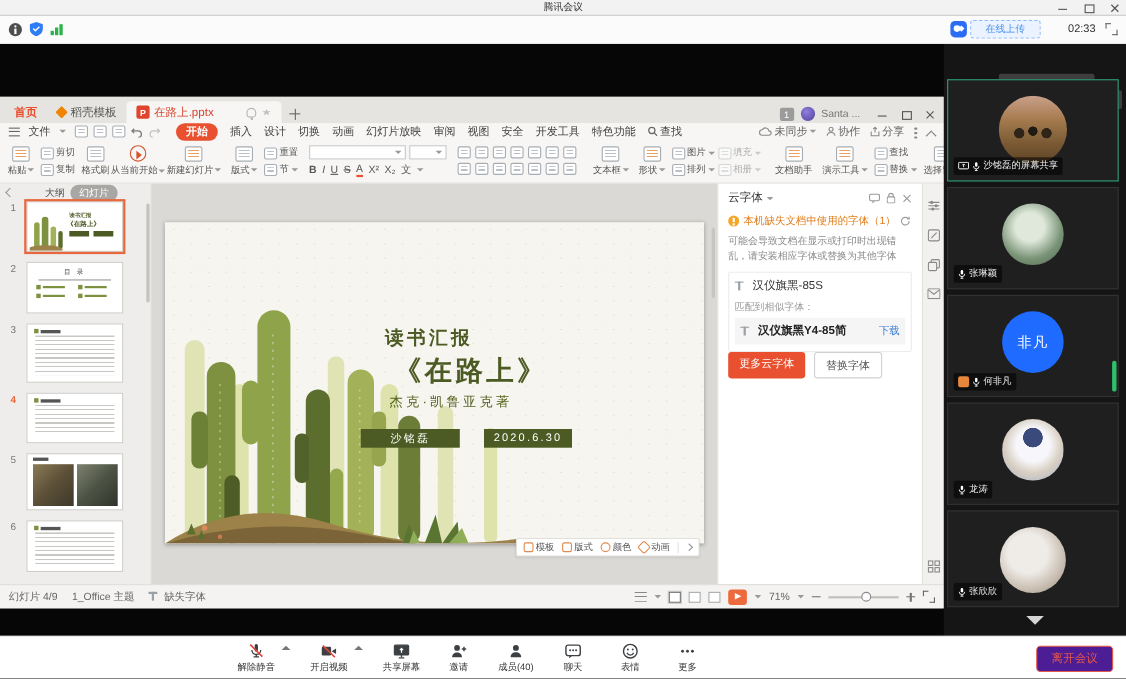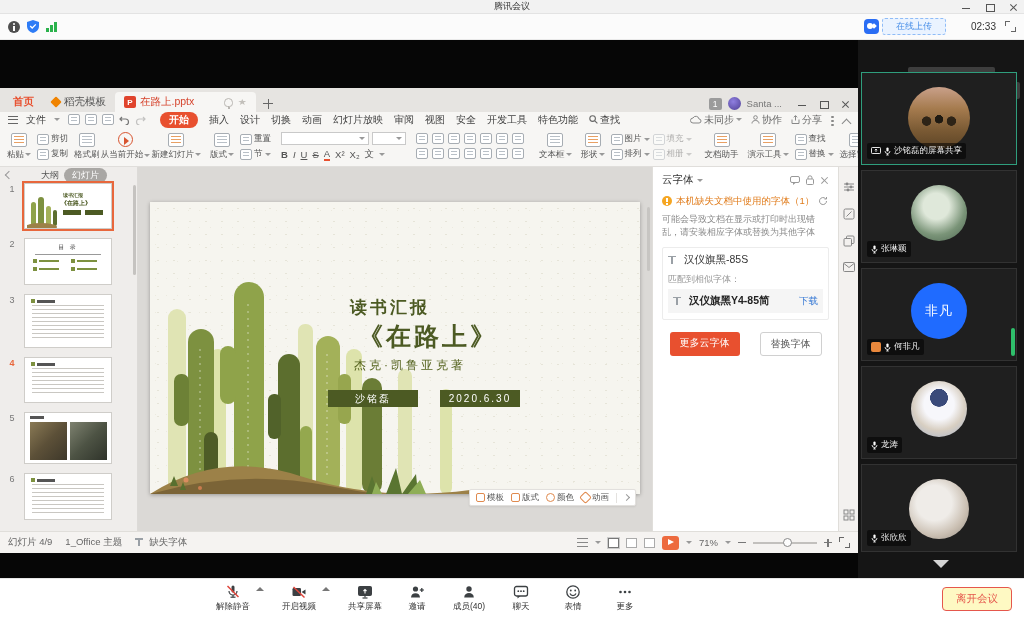--- a/index.html
+++ b/index.html
@@ -143,21 +143,21 @@
 .fp-desc { margin-top:5px; color:#8a8a8a; font-size:9px; line-height:1.4; }
 .fp-card { margin-top:9px; border:1px solid #ececec; border-radius:2px; padding:5px 5px 6px; }
 .fp-fontrow { display:flex; align-items:center; gap:5px; color:#333; font-size:10.5px; }
 .tg-ic { width:11px; height:11px; position:relative; flex:none;}
 .tg-ic::before{content:"";position:absolute;left:0;top:1px;width:8px;height:1.6px;background:#9aa0a6;}
 .tg-ic::after{content:"";position:absolute;left:3px;top:1px;width:1.6px;height:8px;background:#9aa0a6;}
 .fp-match-label { margin:6px 0 3px; color:#999; font-size:9px; }
 .fp-matched { background:#f5f5f5; padding:5px 5px; display:flex; align-items:center; gap:5px; }
 .fp-matched .fname { font-weight:bold; color:#222; font-size:10.5px; }
 .fp-dl { margin-left:auto; color:#3a7bd5; cursor:pointer; font-size:9.5px; }
-.fp-btns { display:flex; gap:20px; margin-top:12px;justify-content:center; }
+.fp-btns { display:flex; gap:8px; margin-top:0; }
 .btn-orange { background:#e8502f; color:#fff; border-radius:3px; padding:4px 10px; font-size:10px; cursor:pointer; }
 .btn-white { background:#fff; border:1px solid #d0d0d0; color:#555; border-radius:3px; padding:4px 10px; font-size:10px; cursor:pointer; }
 .x-ic { width:9px; height:9px; position:relative; cursor:pointer;}
 .x-ic::before,.x-ic::after{content:"";position:absolute;left:4px;top:0;width:1.2px;height:9px;background:#999;}
 .x-ic::before{transform:rotate(45deg);} .x-ic::after{transform:rotate(-45deg);}
 
 
 .strip { width:20px; background:#f3f1ef; border-left:1px solid #e0deda; display:flex; flex-direction:column; align-items:center; gap:15px; padding-top:14px; }
 .strip .grid-ic { margin-top:auto; margin-bottom:10px; }
 
@@ -197,21 +197,21 @@
 .host-badge { width:10px; height:10px; background:#e8873c; border-radius:2px; flex:none; }
 .vol-bar { position:absolute; right:1px; bottom:4px; width:4px; height:28px; background:#2fbf6b; border-radius:2px; }
 .more-arrow { position:absolute; left:50%; top:520px; transform:translateX(-50%); width:0; height:0; border-left:8px solid transparent; border-right:8px solid transparent; border-top:8px solid #d5d5d5; cursor:pointer; }
 
 
 .meetbar { position:absolute; left:0; top:578px; width:1024px; height:39px; background:#fff; border-top:1px solid #e6e6e6; }
 .mb-items { position:absolute; left:0; top:0; width:858px; height:39px; display:flex; align-items:center; justify-content:center; gap:18px; }
 .mb-item { display:flex; flex-direction:column; align-items:center; gap:1px; cursor:pointer; min-width:34px;}
 .mb-item .lab { font-size:8.5px; color:#333; white-space:nowrap; }
 .mb-caret { width:0;height:0;border-left:4px solid transparent;border-right:4px solid transparent;border-bottom:4px solid #777; align-self:flex-start; margin:8px 0 0 -12px; cursor:pointer;}
-.leave-btn { position:absolute; right:12px; top:8px; border:1px solid #e5574c; color:#e5574c; background:#fef9c3; border-radius:4px; font-size:10.5px; padding:4px 13px; cursor:pointer; font-family:inherit;}
+.leave-btn { position:absolute; right:12px; top:8px; border:1px solid #e5574c; color:#e5574c; background:#4c1d95; border-radius:4px; font-size:10.5px; padding:4px 13px; cursor:pointer; font-family:inherit;}
 </style>
 </head>
 <body>
 
 <div id="app">
 
   <div class="titlebar">
     <div class="tb-title">腾讯会议</div>
     <div class="tb-controls">
       <span class="wc wc-min"></span>

